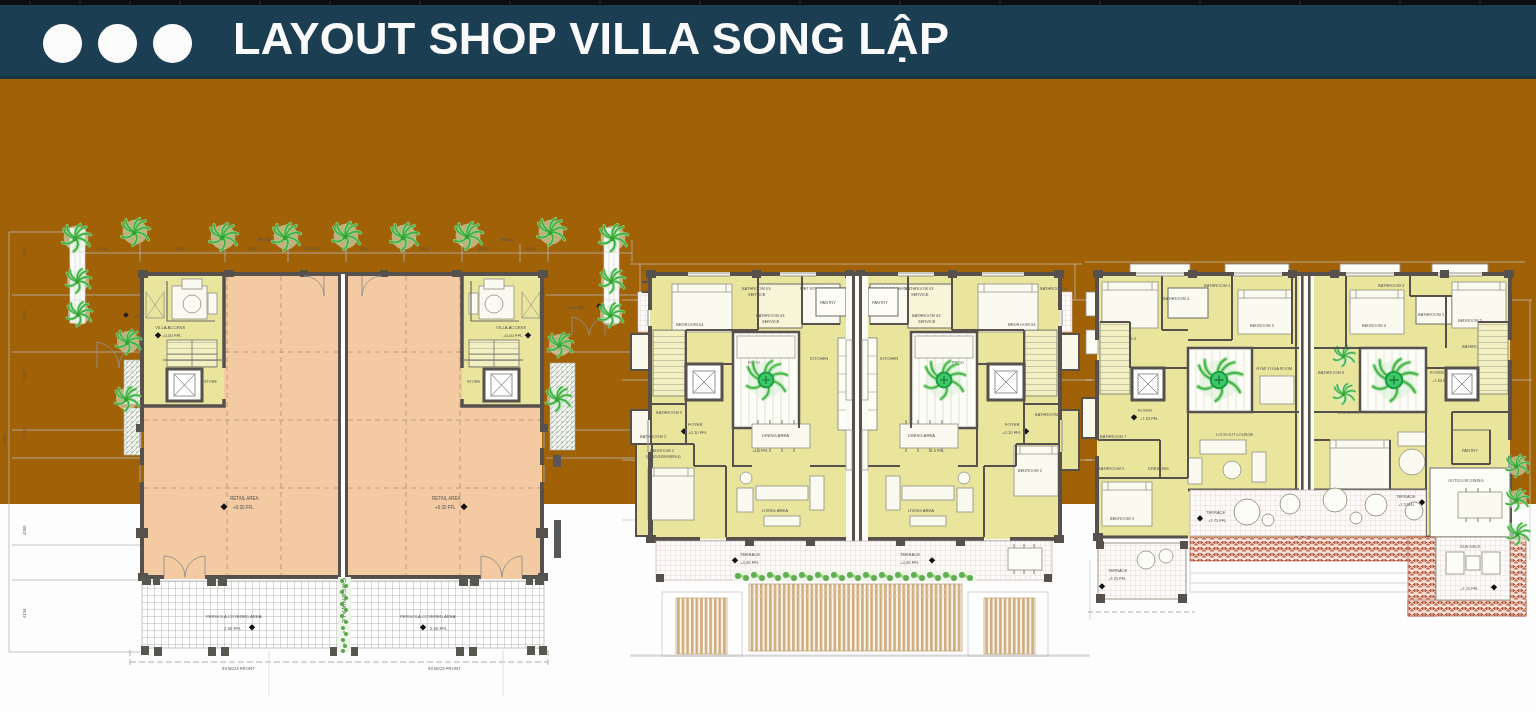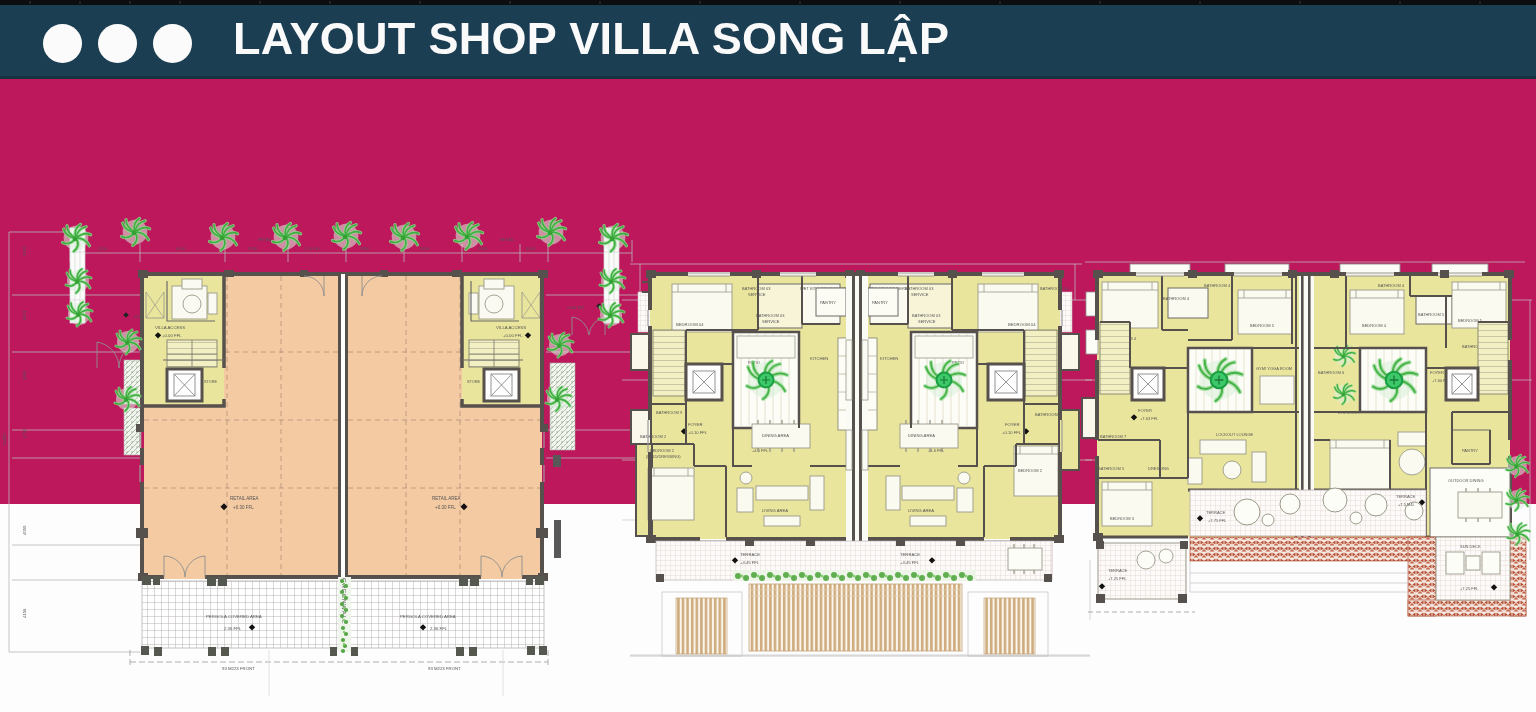--- a/index.html
+++ b/index.html
@@ -1,16 +1,16 @@
 <!DOCTYPE html>
 <html><head>
 <meta charset="utf-8">
 <style>
   html,body{margin:0;padding:0;width:1536px;height:712px;overflow:hidden;background:#fdfdfd;font-family:"Liberation Sans",sans-serif;}
-  #stage{position:relative;width:1536px;height:504px;background:#be185d;}
+  #stage{position:relative;width:1536px;height:504px;background:#a16207;}
   #topstrip{position:absolute;left:0;top:0;width:1536px;height:5px;background:#0c0d0f;}
   #hdr{position:absolute;left:0;top:5px;width:1536px;height:74px;background:#1c3e53;border-bottom:3px solid #16323f;box-sizing:border-box;}
   .dot{position:absolute;background:#fbfbfb;border-radius:50%;width:39px;height:39px;top:24px;}
   #title{position:absolute;left:233px;top:13px;color:#fafafa;font-size:45px;font-weight:bold;letter-spacing:0.3px;white-space:nowrap;}
   svg{position:absolute;left:0;top:0;}
   text{font-family:"Liberation Sans",sans-serif;fill:#555;}
 </style>
 </head>
 <body>
 <div id="stage">

